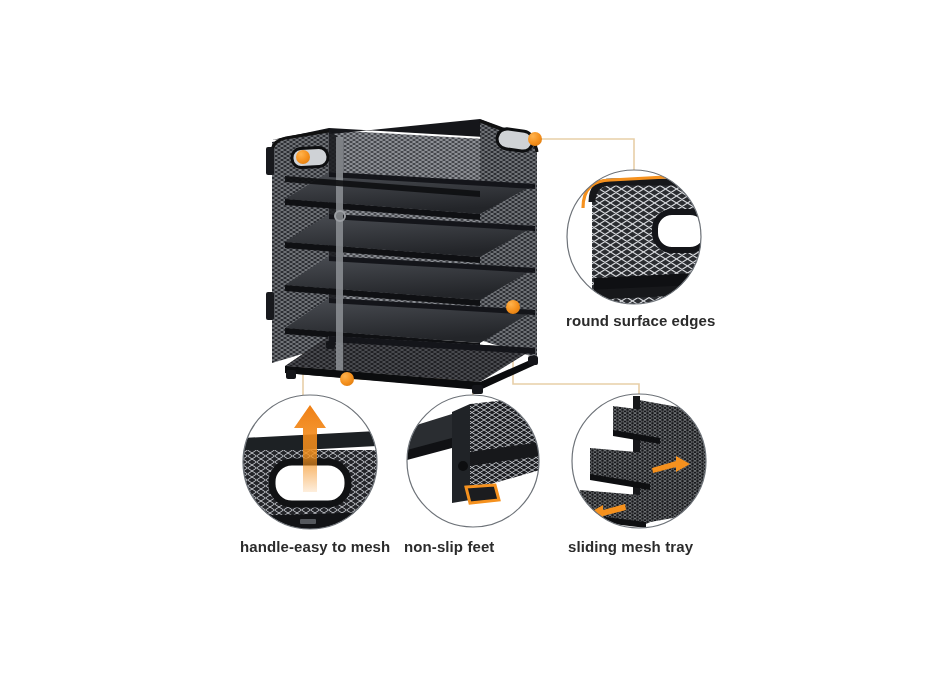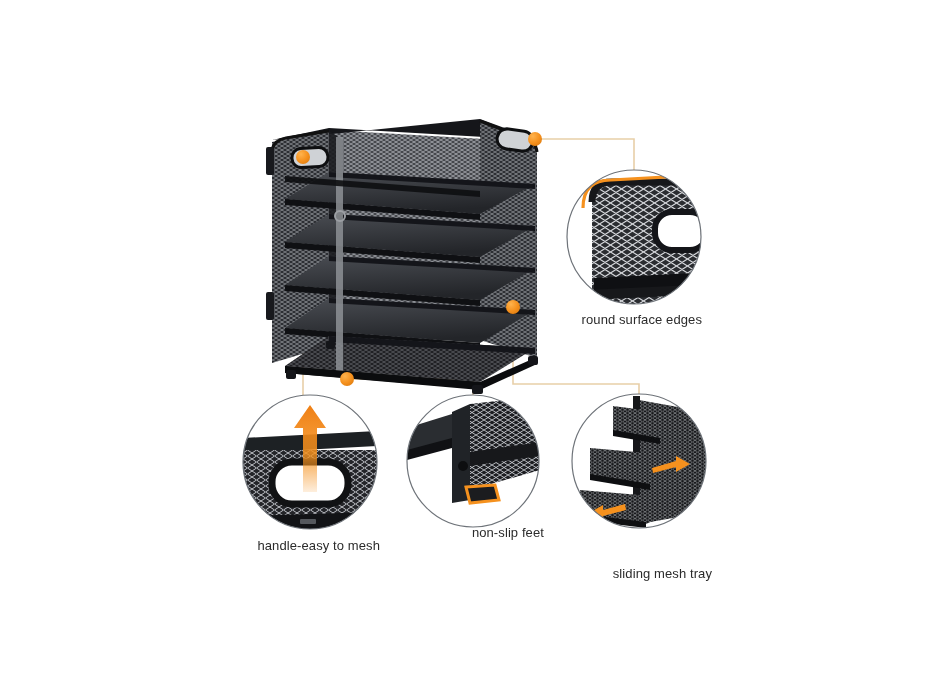--- a/index.html
+++ b/index.html
@@ -24,31 +24,31 @@
   svg.scene {
     position: absolute;
     left: 0; top: 0;
     width: 931px;
     height: 700px;
     display: block;
   }
   .callout-label {
     position: absolute;
     font-family: "Liberation Sans", sans-serif;
-    font-size: 13px;
-    font-weight: 400;
+    font-size: 15px;
+    font-weight: 700;
     color: #2b2b2b;
     letter-spacing: .1px;
     white-space: nowrap;
-    text-align: right;
+    text-align: left;
   }
   #label-round  { left: 566px; top: 312px; width: 136px; }
   #label-handle { left: 240px; top: 538px; width: 140px; }
-  #label-feet   { left: 404px; top: 525px; width: 140px; }
-  #label-tray   { left: 568px; top: 566px; width: 144px; }
+  #label-feet   { left: 404px; top: 538px; width: 140px; }
+  #label-tray   { left: 568px; top: 538px; width: 144px; }
 </style>
 </head>
 <body>
 
 <div id="stage">
 
   <svg class="scene" viewBox="0 0 931 700">
     <defs>
 
       <pattern id="meshDark" width="6" height="4" patternUnits="userSpaceOnUse">

